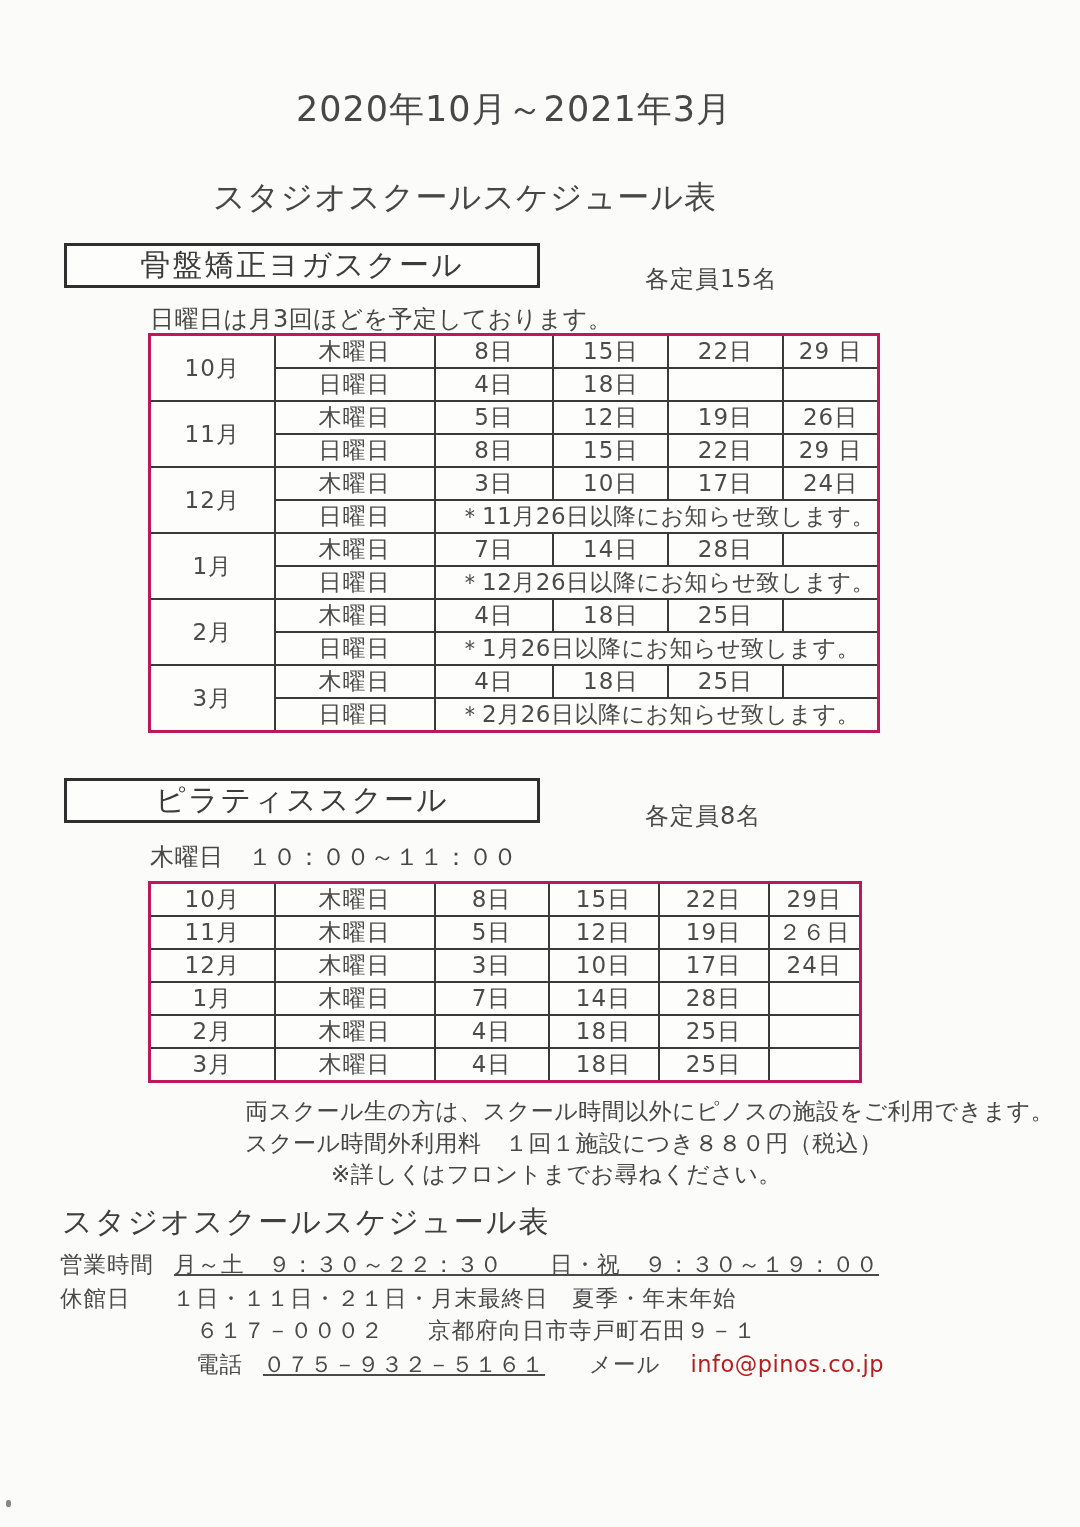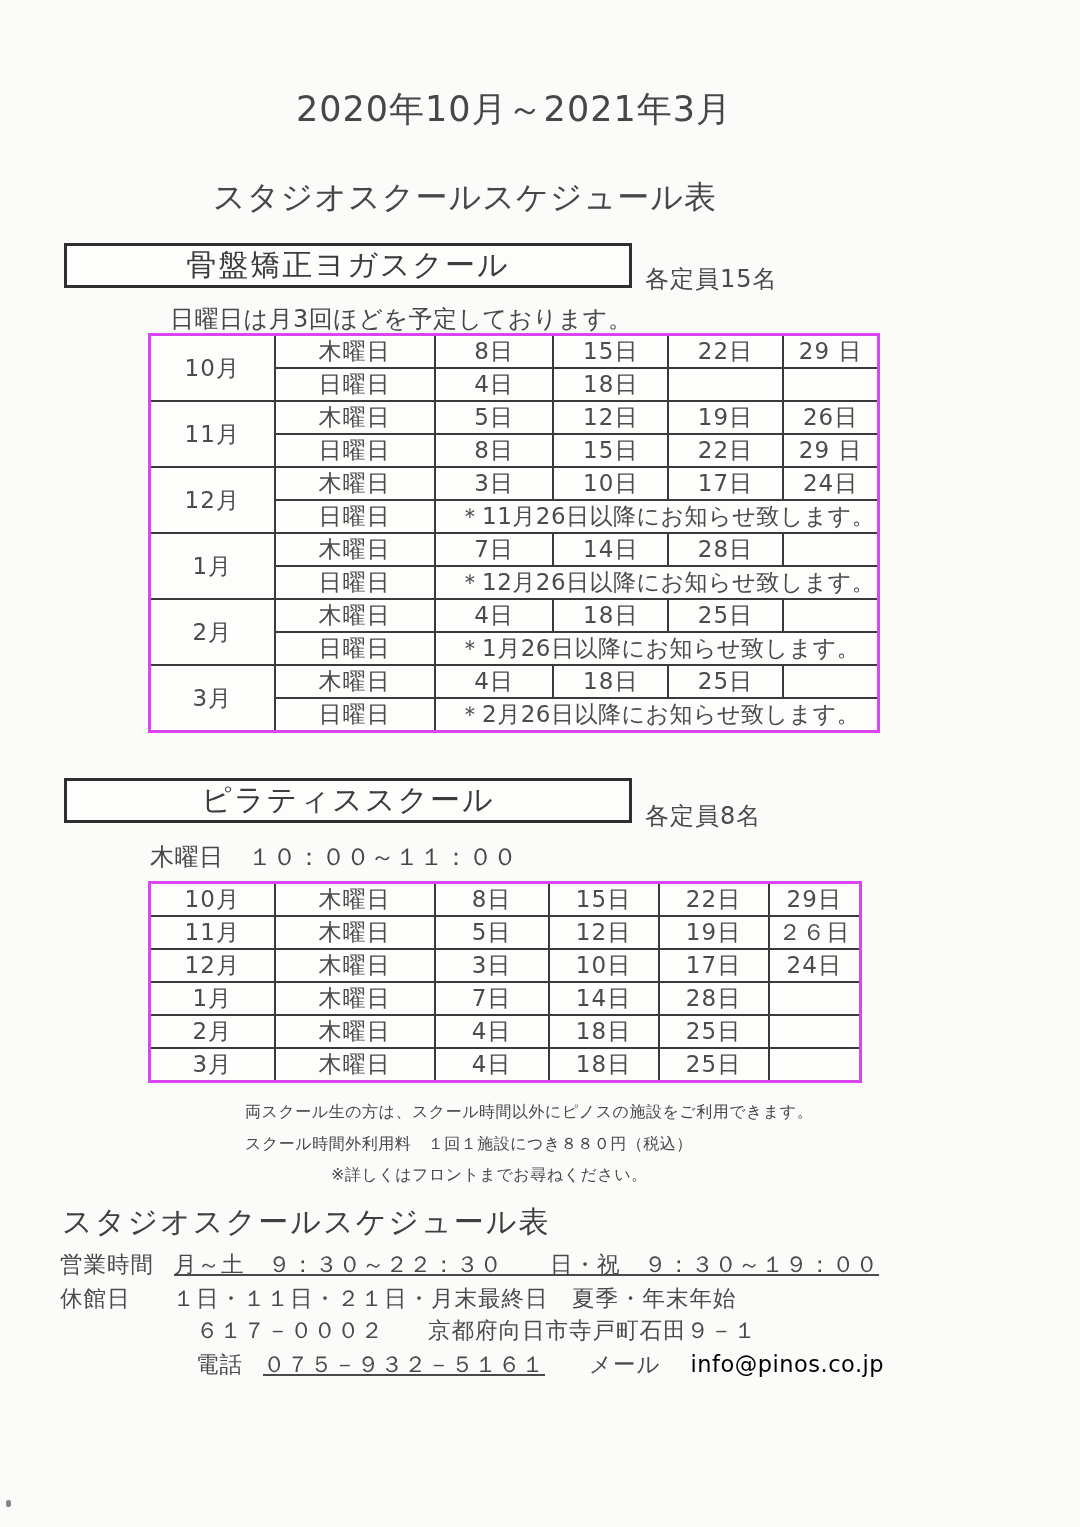--- a/index.html
+++ b/index.html
@@ -20,21 +20,21 @@
     white-space:nowrap;
   }
   .doc-subtitle {
     top:176px; left:213px;
     font-size:32px; letter-spacing:1px; color:#474747;
     white-space:nowrap;
     text-align:center;
   }
 
   .section-box {
-    left:64px; width:568px; height:45px;
+    left:64px; width:476px; height:45px;
     border:3px solid #2f2f2f;
     background:#fdfdfc;
     display:flex; align-items:center; justify-content:center;
     font-size:30px; font-weight:500; letter-spacing:2px; color:#3c3c3c;
     white-space:nowrap;
   }
   .capacity {
     left:645px;
     font-size:24px; color:#4a4a4a; letter-spacing:1px;
     white-space:nowrap;
@@ -43,77 +43,77 @@
   .pre-note {
     left:150px;
     font-size:24px; color:#474747; letter-spacing:0.5px;
     white-space:nowrap;
   }
 
   table.sched {
     position:absolute; left:148px;
     border-collapse:collapse; table-layout:fixed;
     background:#fdfdfc;
-    border:3px solid #d946ef;
+    border:3px solid #be185d;
   }
   table.sched td {
     border:2px solid #3a3a3a;
     height:33px;
     padding:0 2px;
     text-align:center; vertical-align:middle;
     font-size:23px; color:#4b4b4b;
     letter-spacing:1px;
     white-space:nowrap; overflow:hidden;
   }
   table.sched td.note-cell {
     text-align:left; padding-left:23px; letter-spacing:0.5px;
   }
 
   .usage-notes {
     top:1096px; left:245px;
-    font-size:16px; color:#474747;
+    font-size:23px; color:#474747;
     line-height:31.5px; letter-spacing:0.5px;
     white-space:nowrap;
   }
   .usage-notes .indent { padding-left:86px; }
 
   .club-name {
     top:1202px; left:62px;
     font-size:30px; color:#3f3f3f; letter-spacing:2px;
     white-space:nowrap;
   }
   .info-line {
     left:60px;
     font-size:22.5px; color:#4a4a4a; letter-spacing:1px;
     white-space:nowrap;
   }
   .info-line .val { margin-left:20px;text-decoration:underline; }
   .info-line .val-wide { margin-left:42px; }
   .gap-lg { margin-left:44px; }
   .gap-md { margin-left:30px; }
   .addr-line { left:196px; }
-  .mail-value { letter-spacing:0.5px; color:#000000; }
+  .mail-value { letter-spacing:0.5px; color:#b91c1c; }
 
   .scan-speck {
     position:absolute; left:6px; top:1500px;
     width:5px; height:7px; background:#6a6a6a; border-radius:40%;
     opacity:0.8;
   }
 </style>
 </head>
 <body>
 
 <div class="abs doc-title">2020年10月～2021年3月</div>
 <div class="abs doc-subtitle">スタジオスクールスケジュール表</div>
 
 <div class="abs section-box" style="top:243px;">
   <span>骨盤矯正ヨガスクール</span>
 </div>
 <div class="abs capacity" style="top:251px;">各定員15名</div>
-<div class="abs pre-note" style="top:303px;margin-left:20px;">日曜日は月3回ほどを予定しております。</div>
+<div class="abs pre-note" style="top:303px;">日曜日は月3回ほどを予定しております。</div>
 
 <table class="sched" style="top:333px;">
   <colgroup>
     <col style="width:125px">
       <col style="width:160px">
     <col style="width:114px">
       <col style="width:110px">
     <col style="width:110px">
       <col style="width:92px">
   </colgroup>

